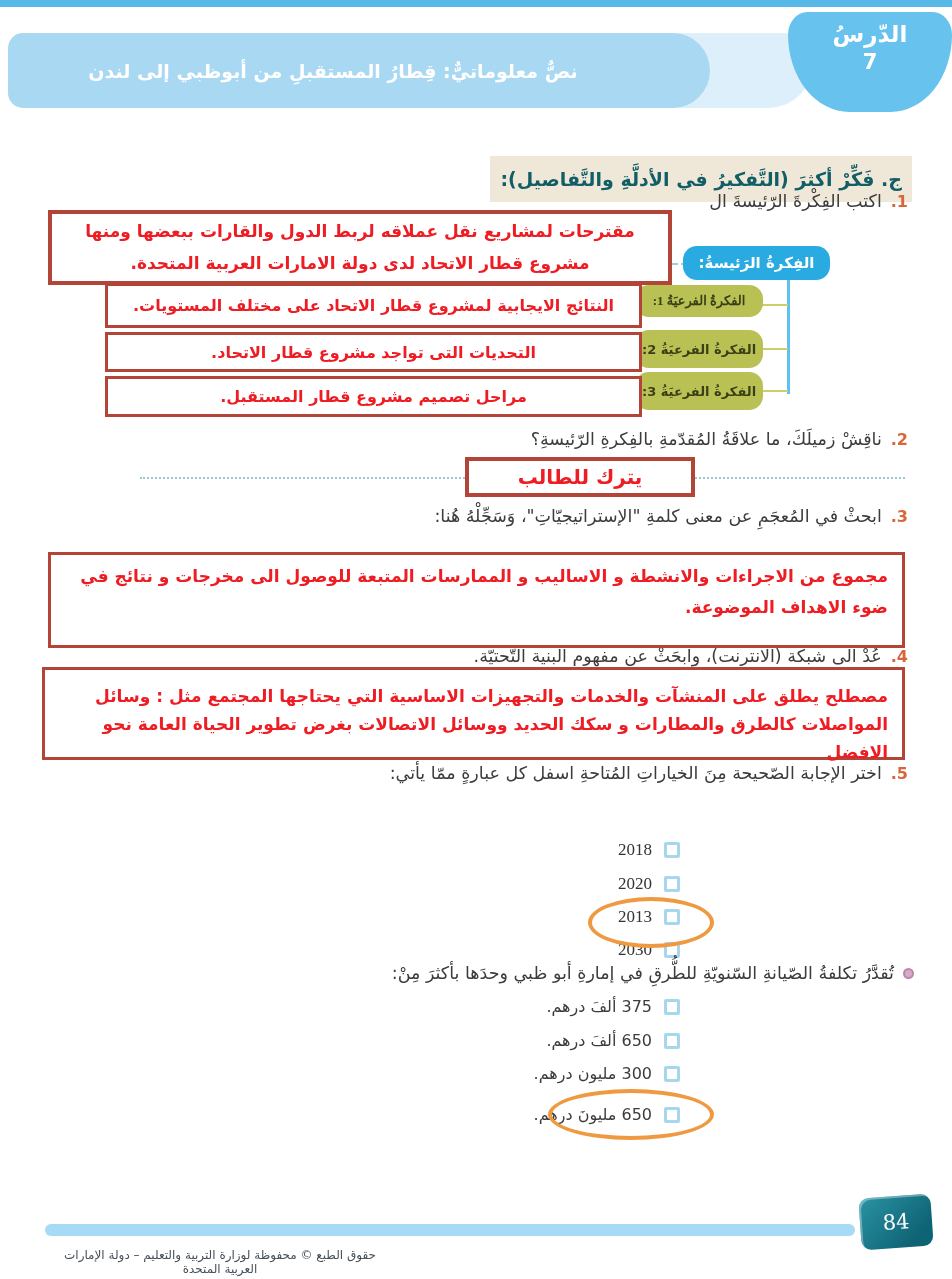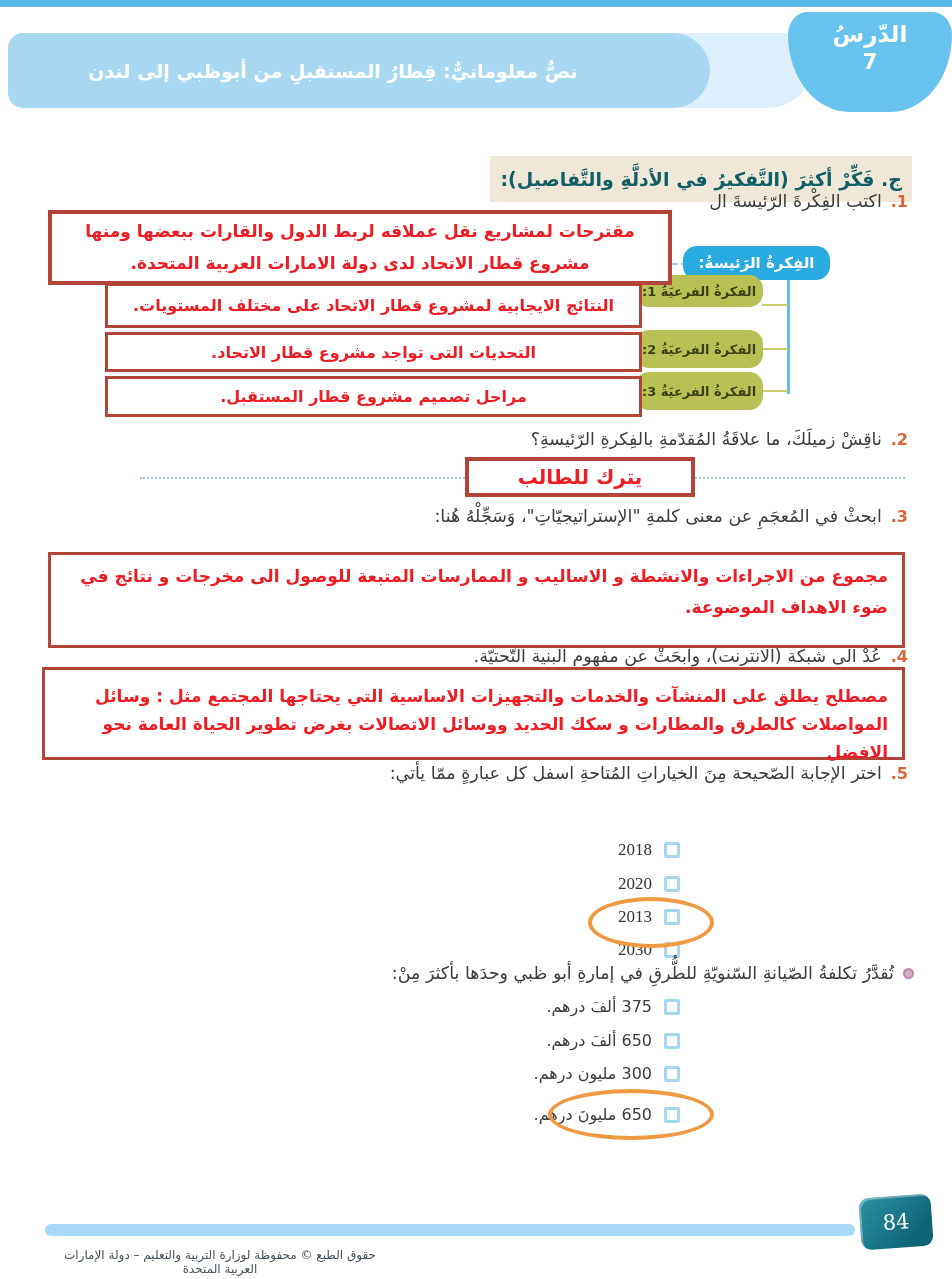--- a/index.html
+++ b/index.html
@@ -100,21 +100,21 @@
     <span class="q-num">1.</span>
     <span class="q-text">اكتب الفِكْرةَ الرّئيسةَ ال</span>
   </div>
 
   <div class="abs dash-seg" style="right:265px;top:263px;width:42px;"></div>
   <div class="abs main-idea-box">الفِكرةُ الرَئيسةُ:</div>
   <div class="abs vline"></div>
   <div class="abs connector" style="top:304px;"></div>
   <div class="abs connector" style="top:348px;"></div>
   <div class="abs connector" style="top:390px;"></div>
-  <div class="abs sub-box" style="top:275px;height:32px;">الفكرةُ الفرعيَةُ 1:</div>
+  <div class="abs sub-box" style="top:285px;height:32px;font-family:Liberation Serif, serif;">الفكرةُ الفرعيَةُ 1:</div>
   <div class="abs sub-box" style="top:330px;">الفكرةُ الفرعيَةُ 2:</div>
   <div class="abs sub-box" style="top:372px;">الفكرةُ الفرعيَةُ 3:</div>
 
   <div class="abs red-box" style="left:48px;top:210px;width:624px;height:75px;font-size:17px;line-height:1.85;padding:2px 10px;">مقترحات لمشاريع نقل عملاقه لربط الدول والقارات ببعضها ومنها مشروع قطار الاتحاد لدى دولة الامارات العربية المتحدة.</div>
   <div class="abs red-box thin" style="left:105px;top:283px;width:537px;height:45px;font-size:16px;">النتائج الايجابية لمشروع قطار الاتحاد على مختلف المستويات.</div>
   <div class="abs red-box thin" style="left:105px;top:332px;width:537px;height:40px;font-size:16px;">التحديات التى تواجد مشروع قطار الاتحاد.</div>
   <div class="abs red-box thin" style="left:105px;top:376px;width:537px;height:41px;font-size:16px;">مراحل تصميم مشروع قطار المستقبل.</div>
 
   <div class="abs q-row" style="top:429px;">
     <span class="q-num">2.</span>

